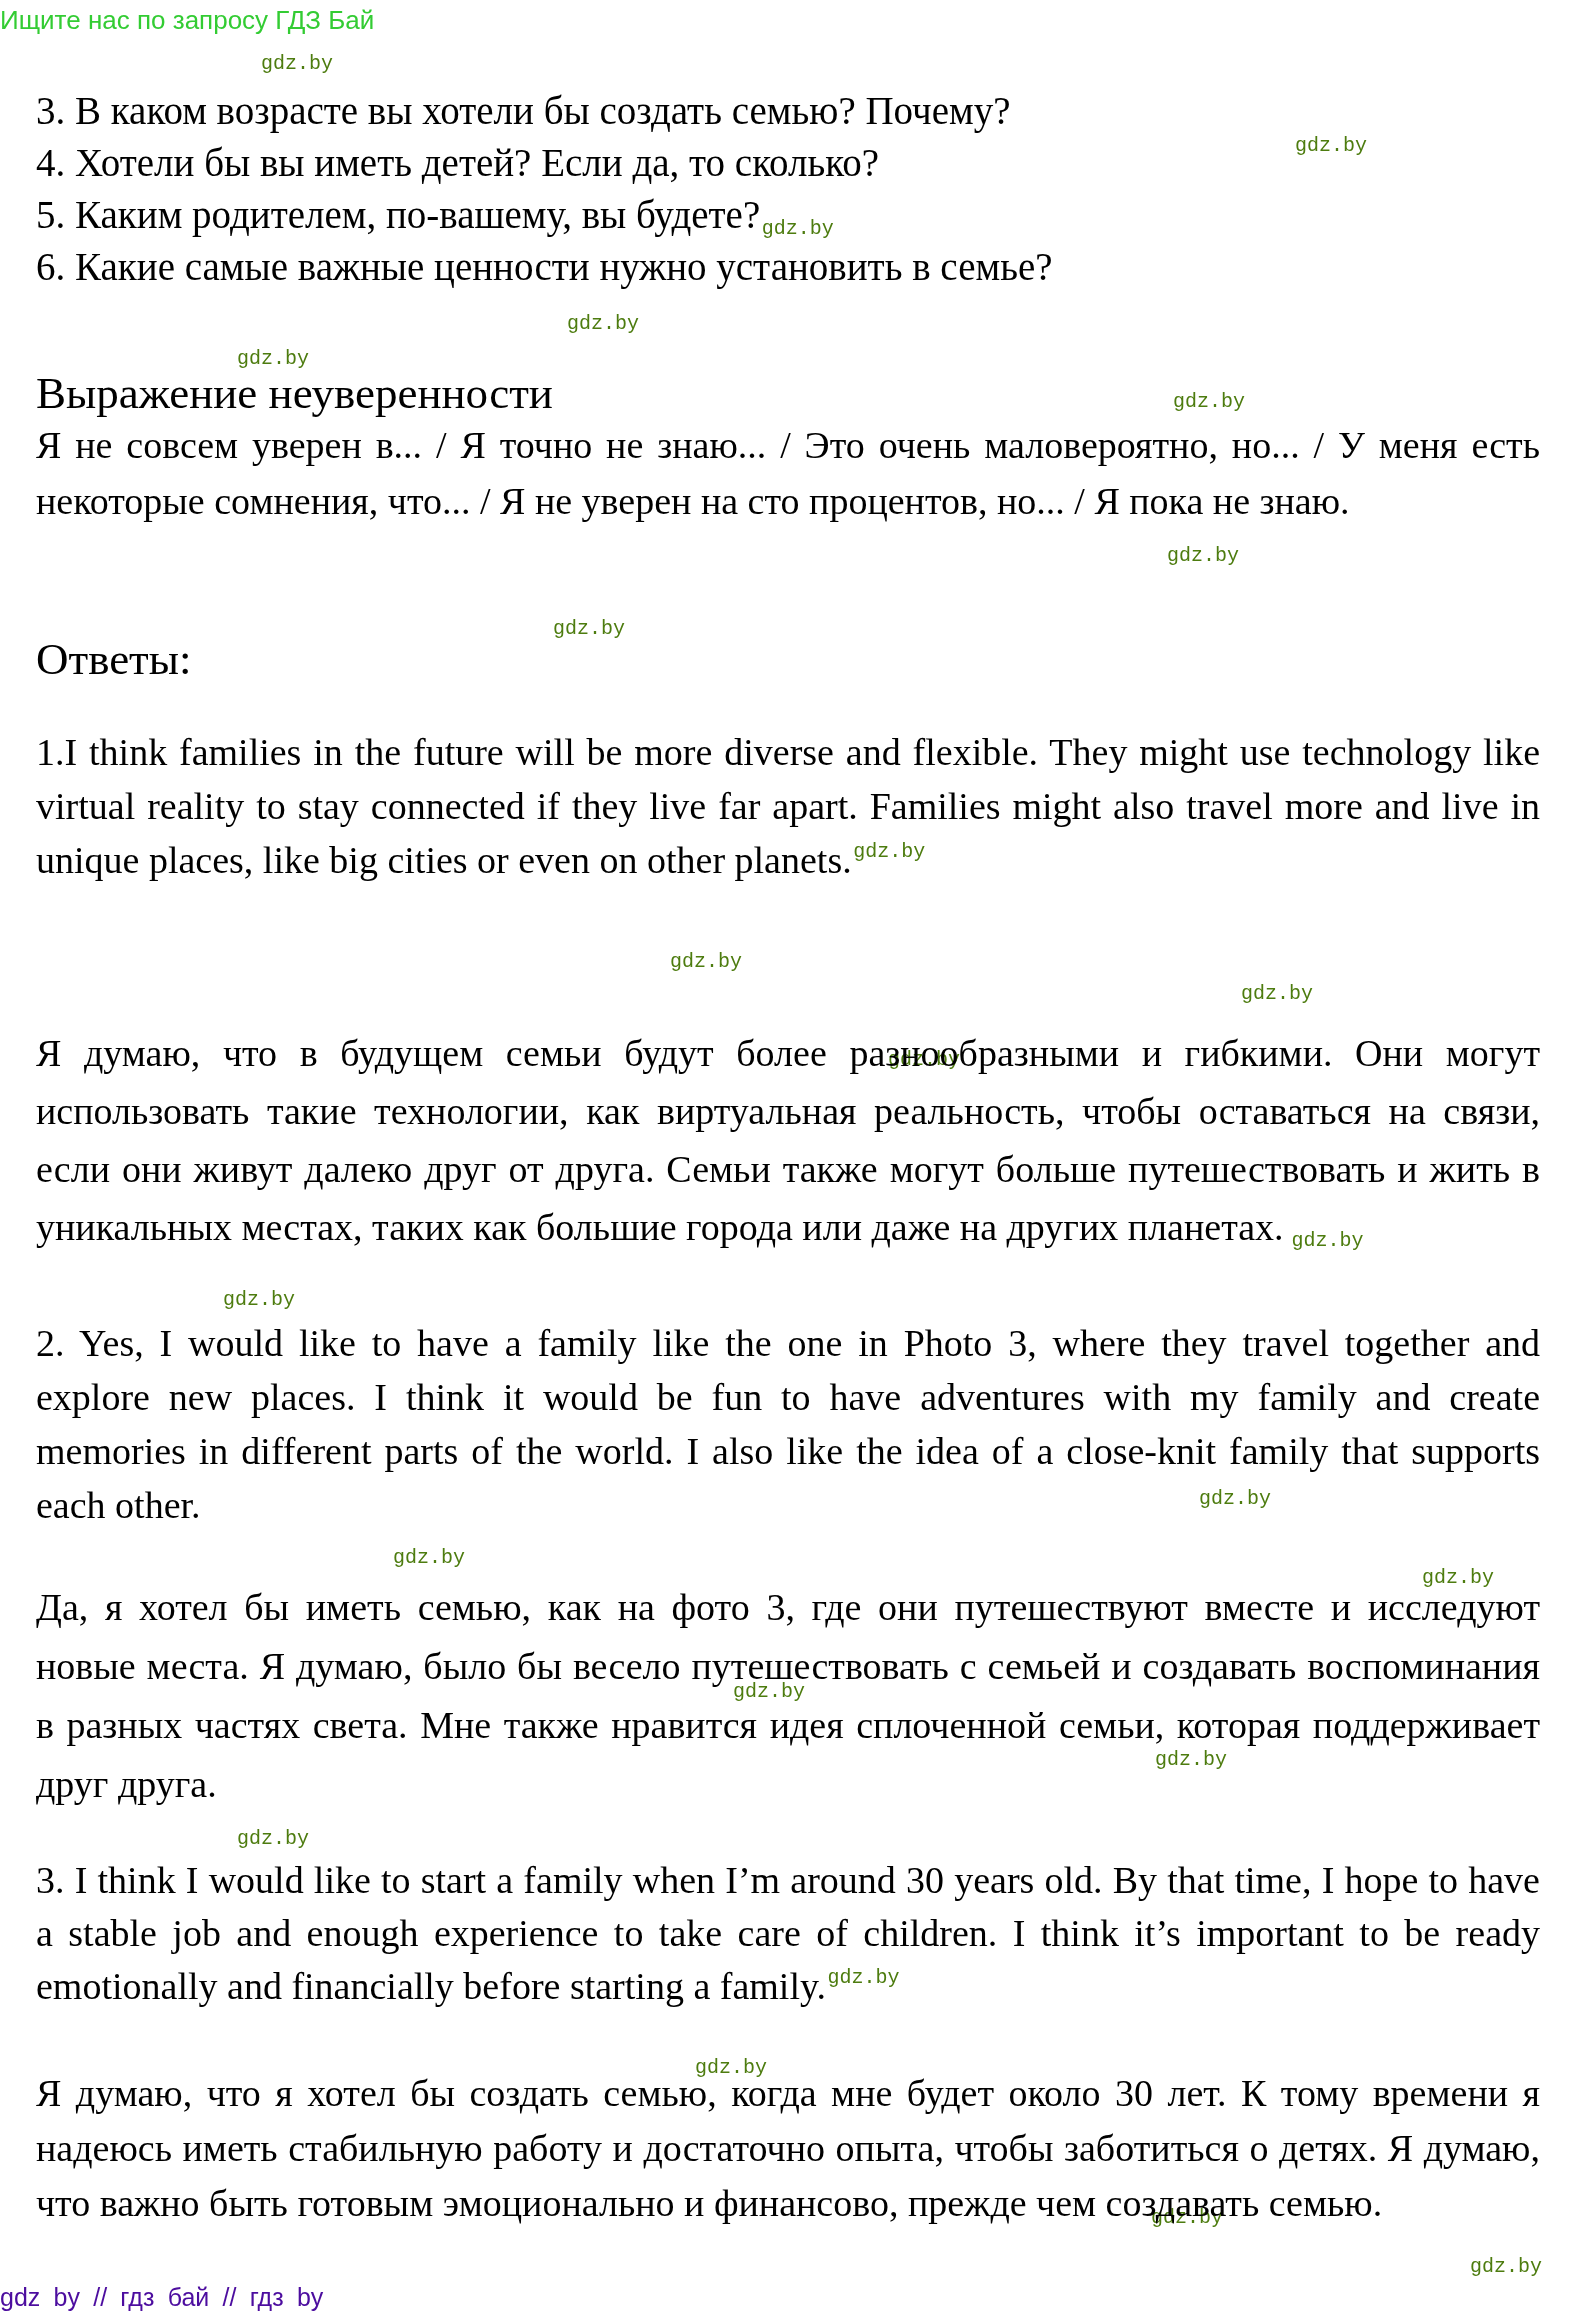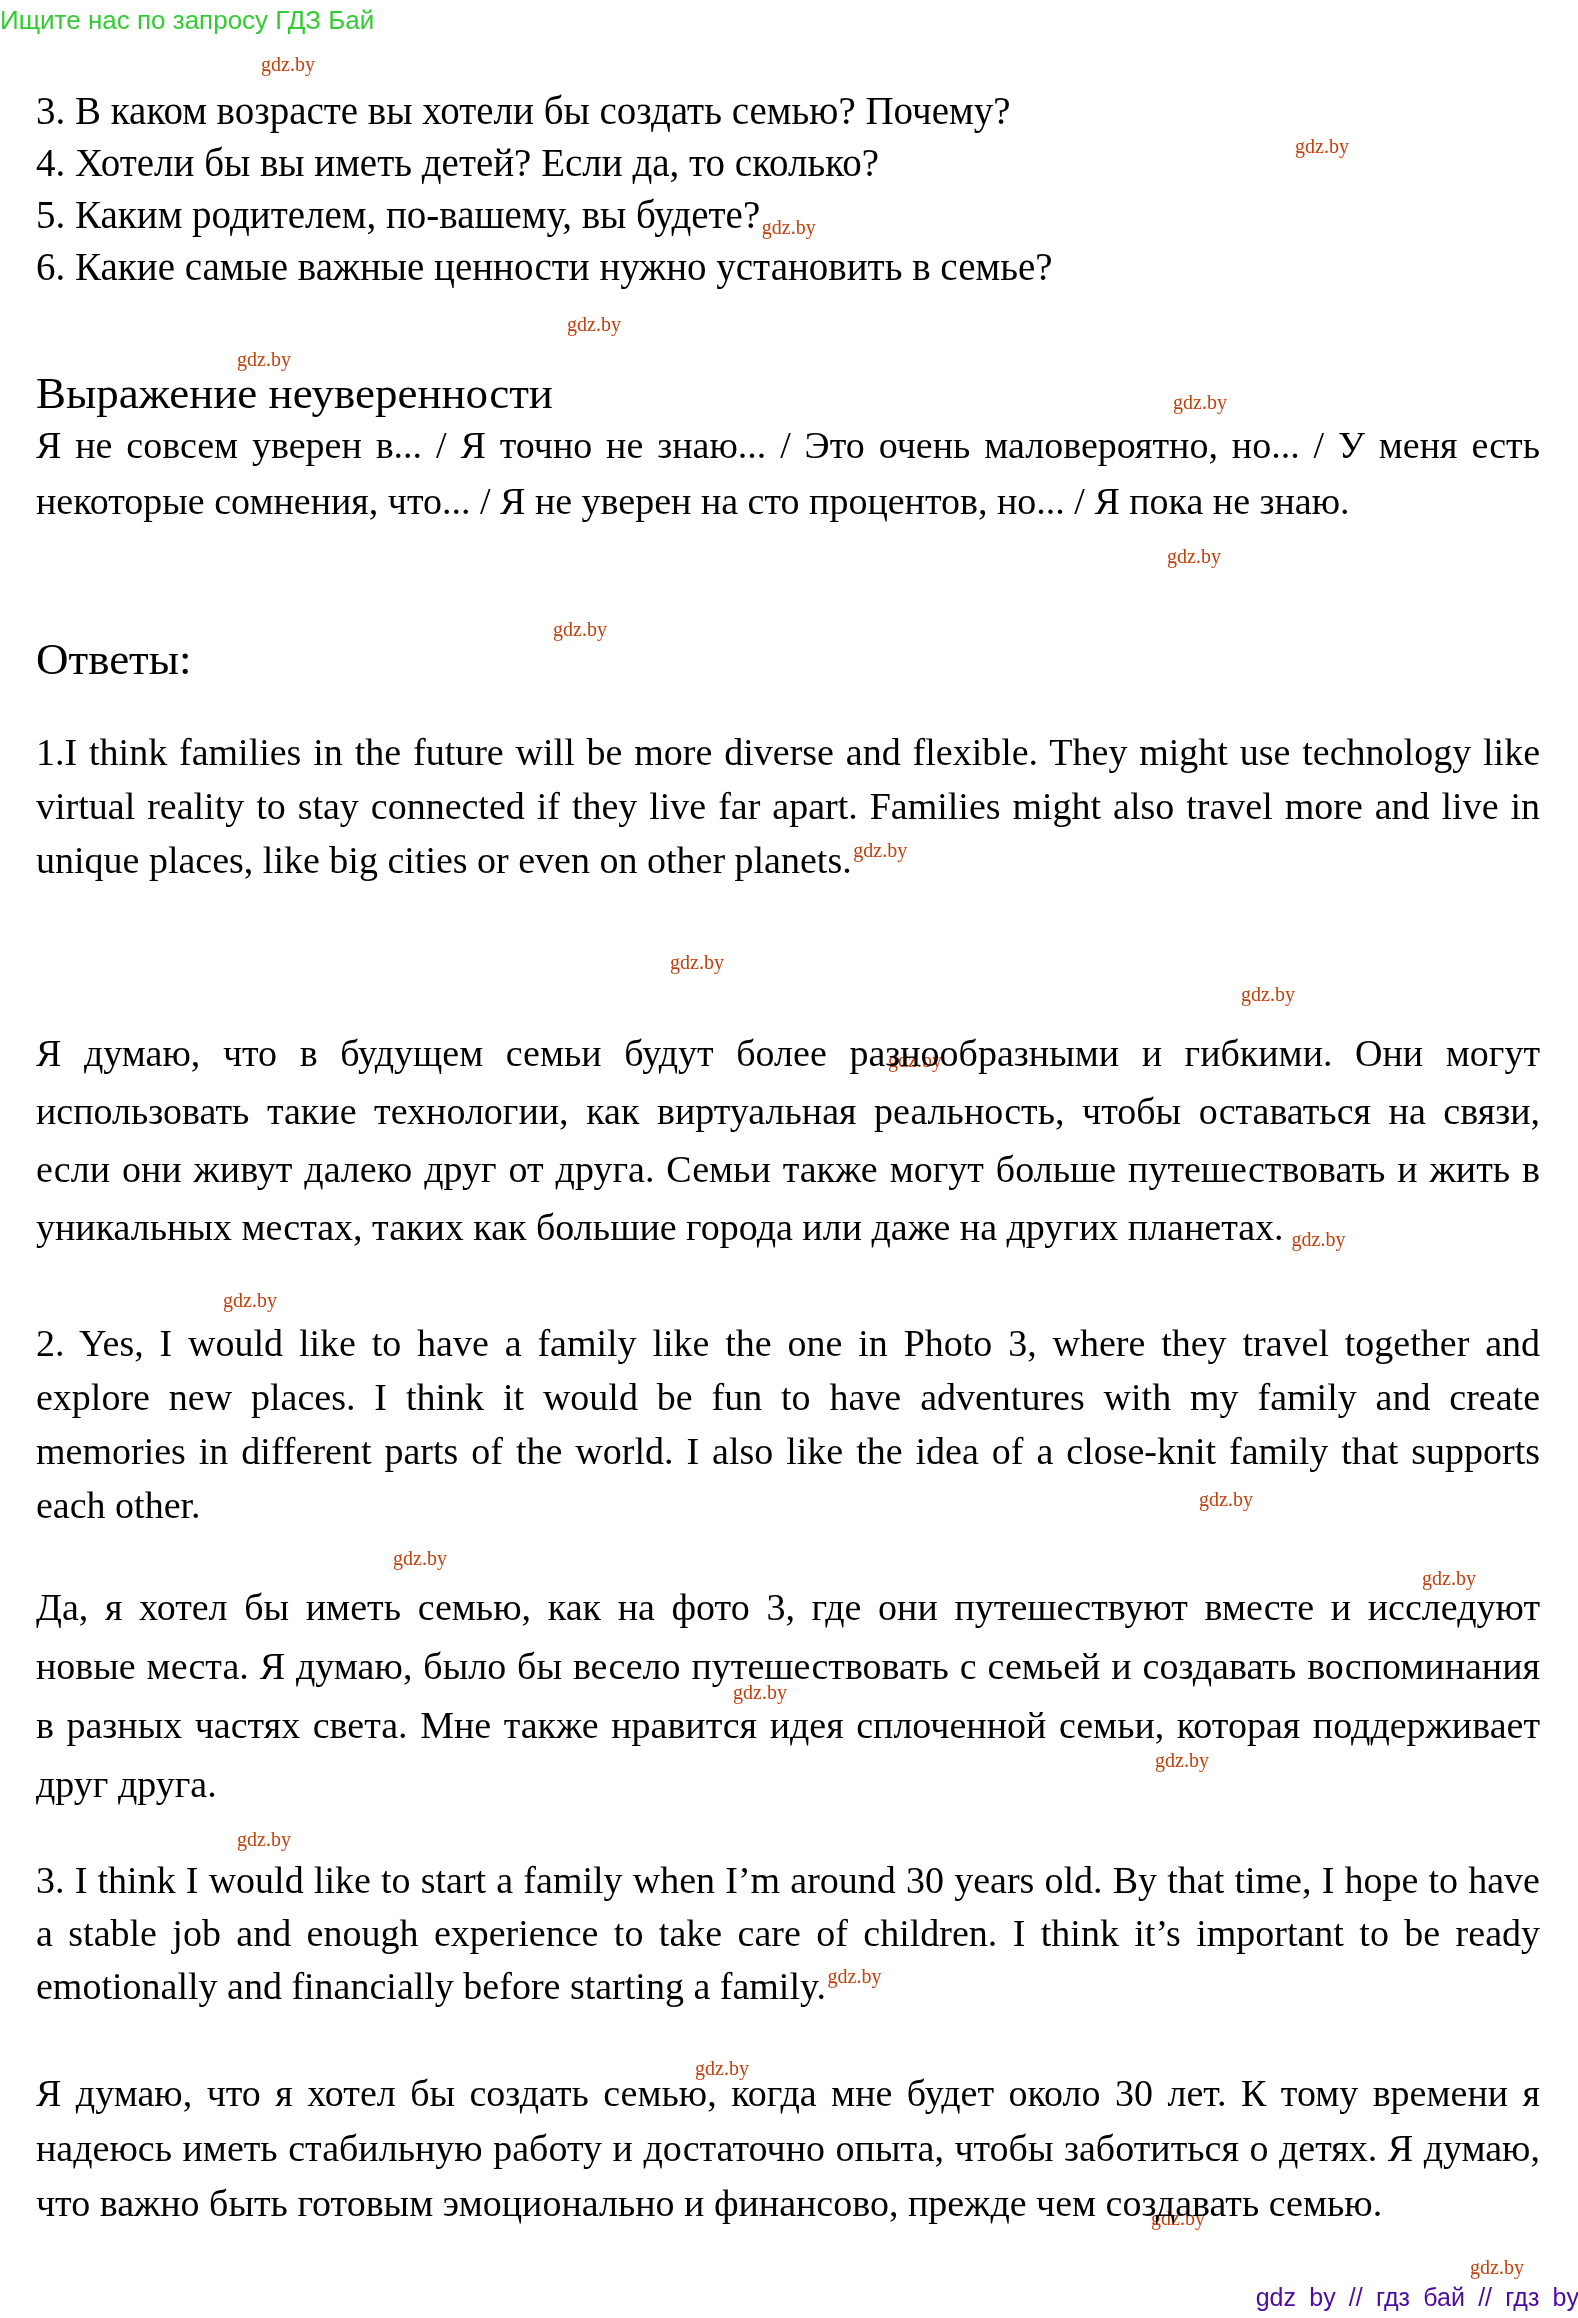--- a/index.html
+++ b/index.html
@@ -12,43 +12,43 @@
     color:#000000;
   }
   .promo{
     position:absolute;left:0;top:4.7px;width:100%;
     text-align:left;
     font-family:"Liberation Sans","DejaVu Sans",sans-serif;
     font-size:26px;line-height:30px;
     color:#33cc33;
   }
   .wm{
-    font-family:Liberation Serif, serif;
-    font-size:20px;line-height:20px;color:#c2410c;
+    font-family:Liberation Mono, monospace;
+    font-size:20px;line-height:20px;color:#4d7c0f;
     white-space:nowrap;
   }
   .abs{position:absolute;}
   .sup-wm{display:inline-block;position:relative;top:-16px;margin-left:1.6px;}
   .sub-wm{display:inline-block;position:relative;top:6.3px;margin-left:8px;}
   .questions{
     position:absolute;left:36px;top:85px;width:1508px;
     font-size:39px;line-height:52px;
   }
   .heading{
     position:absolute;left:36px;
     font-size:45px;line-height:44px;
   }
   .para{
     position:absolute;left:36px;width:1504px;
     font-size:38px;
     text-align:justify;text-align-last:left;
   }
   .footer{
     position:absolute;left:0;top:2281px;width:100%;
-    text-align:right;
+    text-align:left;
     font-family:"Liberation Sans","DejaVu Sans",sans-serif;
     font-size:25px;line-height:32px;
     color:#4c0d9f;
     word-spacing:6.3px;
   }
 </style>
 </head>
 <body>
 
 <div class="page">

